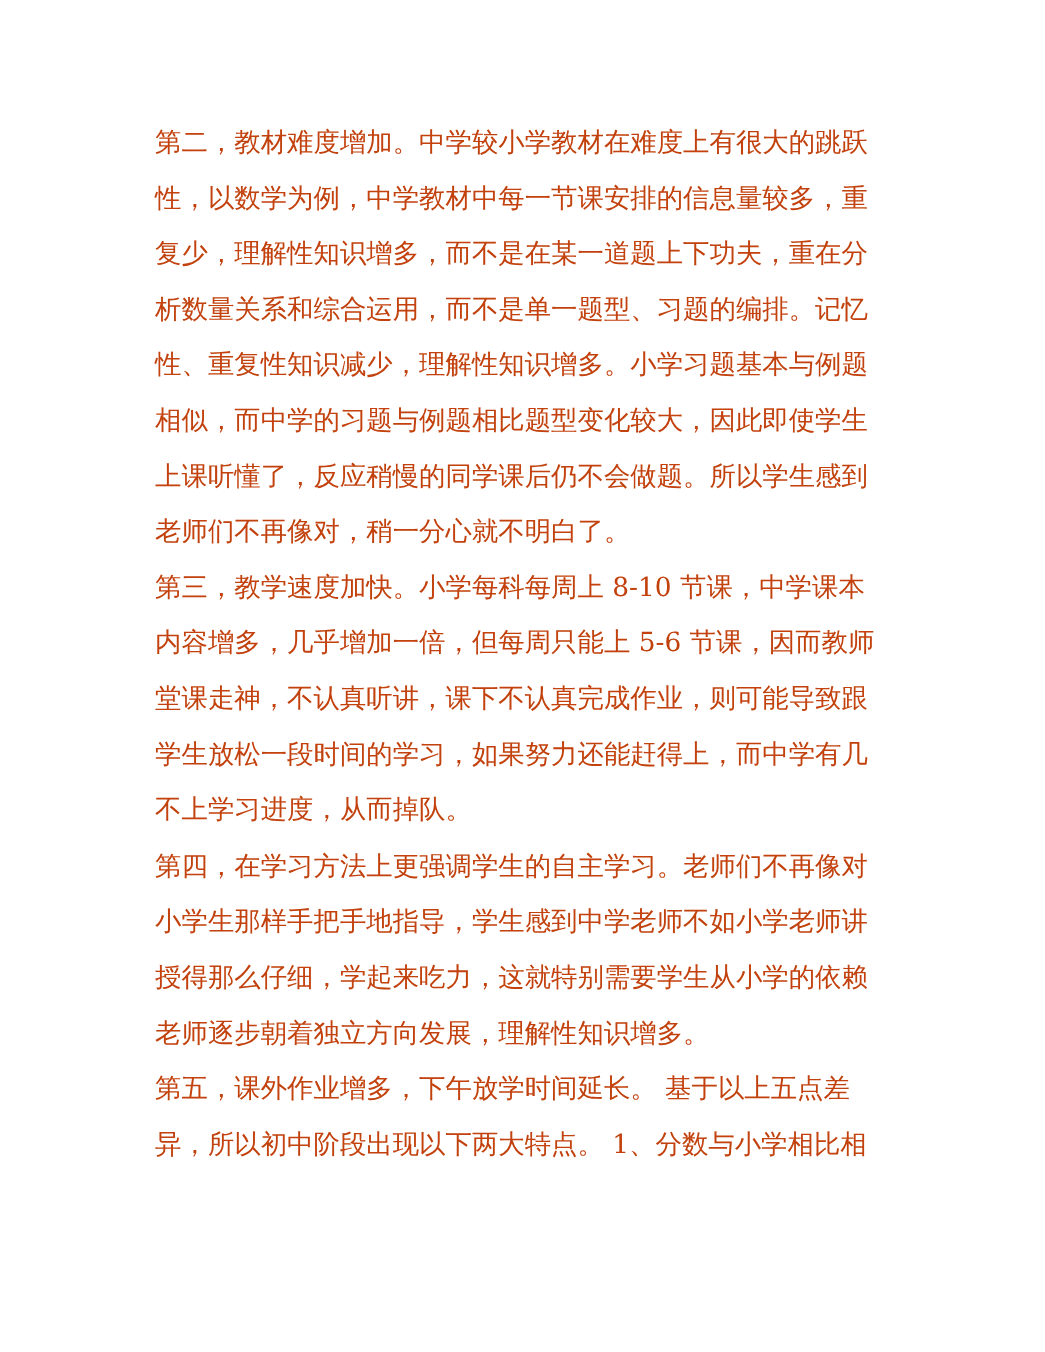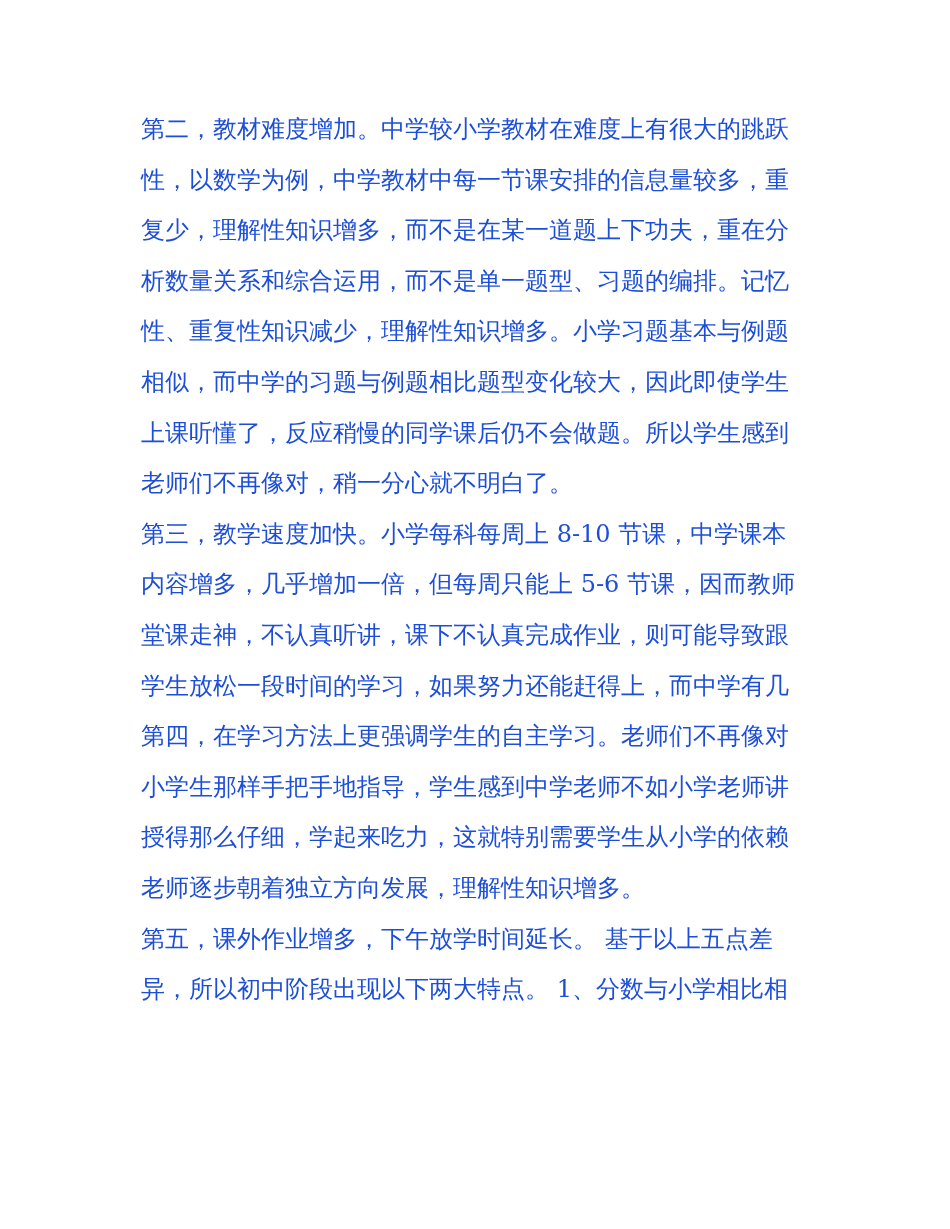--- a/index.html
+++ b/index.html
@@ -11,21 +11,21 @@
       width: 950px;
       height: 1229px;
       position: relative;
       overflow: hidden;
     }
     .page {
       position: absolute;
       left: 141px;
       top: 107px;
       width: 672px;
-      color: #1d4ed8;
+      color: #c2410c;
       font-family: "DejaVu Serif", "Liberation Serif", serif;
       font-size: 24px;
     }
     .line {
       height: 50.6px;
       line-height: 44px;
       white-space: nowrap;
       letter-spacing: 0px;
     }
   </style>
@@ -38,19 +38,20 @@
   <div class="line">复少，理解性知识增多，而不是在某一道题上下功夫，重在分</div>
   <div class="line">析数量关系和综合运用，而不是单一题型、习题的编排。记忆</div>
   <div class="line">性、重复性知识减少，理解性知识增多。小学习题基本与例题</div>
   <div class="line">相似，而中学的习题与例题相比题型变化较大，因此即使学生</div>
   <div class="line">上课听懂了，反应稍慢的同学课后仍不会做题。所以学生感到</div>
   <div class="line">老师们不再像对，稍一分心就不明白了。</div>
   <div class="line">第三，教学速度加快。小学每科每周上 8-10 节课，中学课本</div>
   <div class="line">内容增多，几乎增加一倍，但每周只能上 5-6 节课，因而教师</div>
   <div class="line">堂课走神，不认真听讲，课下不认真完成作业，则可能导致跟</div>
   <div class="line">学生放松一段时间的学习，如果努力还能赶得上，而中学有几</div>
+  <div class="line">不上学习进度，从而掉队。</div>
   <div class="line">第四，在学习方法上更强调学生的自主学习。老师们不再像对</div>
   <div class="line">小学生那样手把手地指导，学生感到中学老师不如小学老师讲</div>
   <div class="line">授得那么仔细，学起来吃力，这就特别需要学生从小学的依赖</div>
   <div class="line">老师逐步朝着独立方向发展，理解性知识增多。</div>
   <div class="line">第五，课外作业增多，下午放学时间延长。 基于以上五点差</div>
   <div class="line">异，所以初中阶段出现以下两大特点。 1、分数与小学相比相</div>
 </div>
 
 </body></html>

